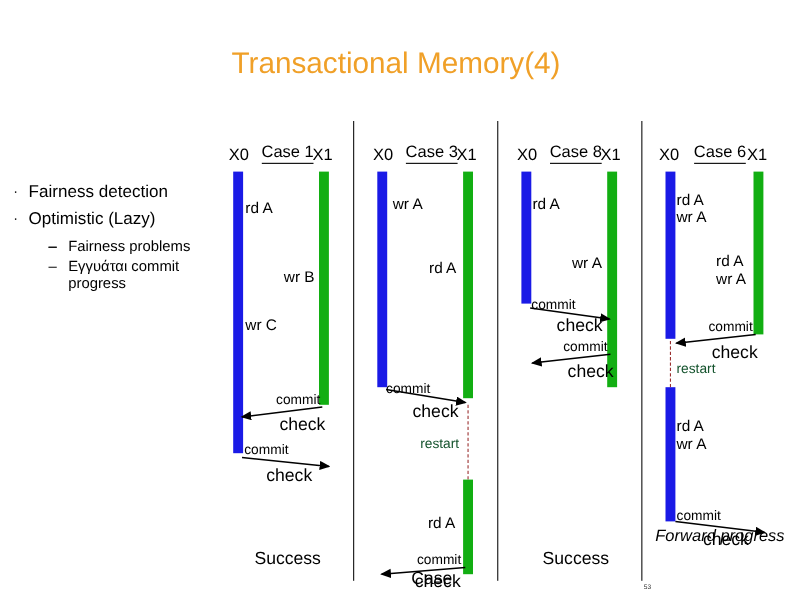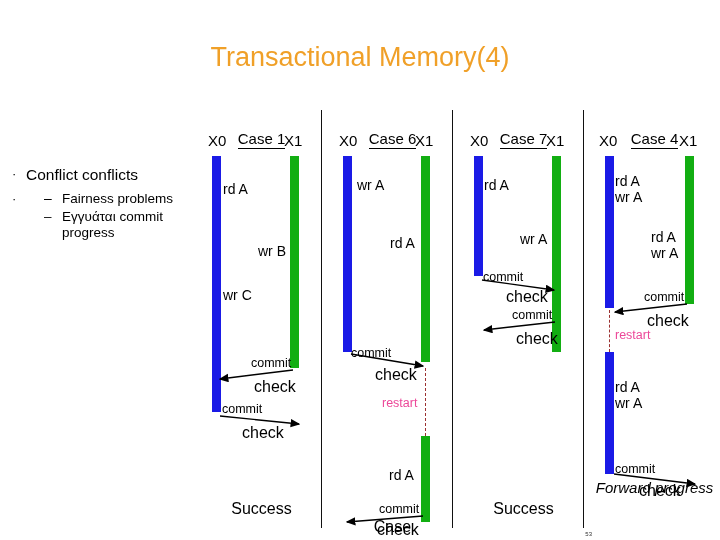--- a/index.html
+++ b/index.html
@@ -95,21 +95,21 @@
     font-size:12.5px;color:#000;
     white-space:nowrap;
   }
   .chk{
     position:absolute;
     font-size:16px;color:#000;
     white-space:nowrap;
   }
   .restart{
     position:absolute;
-    font-size:12.5px;color:#ec4899;
+    font-size:12.5px;color:#14532d;
     white-space:nowrap;
   }
   .rdash{
     position:absolute;width:0;
     border-left:1.6px dashed #9B3030;
   }
   .outcome{
     position:absolute;bottom:6px;left:0;width:131px;
     text-align:center;
     font-size:16px;color:#000;
@@ -126,25 +126,26 @@
 <body>
 
 <div id="slide">
 
   <div id="title">Transactional Memory(4)</div>
 
   <div id="bullets">
 
     <div class="b1">
       <span class="dot">·</span>
-      <span>Conflict conflicts</span>
+      <span>Fairness detection</span>
     </div>
 
     <div class="b1">
       <span class="dot">·</span>
+      <span>Optimistic (Lazy)</span>
     </div>
 
     <div class="b2">
       <span class="dash">–</span>
     </div>
 
     <div class="b2">
       <span class="dash">–</span>
       <span>Fairness problems</span>
     </div>
@@ -189,21 +190,21 @@
       <div class="commit" style="left:26px;top:318px;">commit</div>
       <svg class="arrow" style="left:0;top:0;width:131px;height:440px;">
         <line x1="24" y1="332" x2="103" y2="340" stroke="#000" stroke-width="1.4" marker-end="url(#ah1)"></line>
       </svg>
       <div class="chk" style="left:46px;top:340px;">check</div>
 
       <div class="outcome">Success</div>
     </div>
 
     <div class="case c2">
-      <div class="case-title"><span>Case 6</span></div>
+      <div class="case-title"><span>Case 3</span></div>
 
       <div class="xlabel" style="left:12px;top:48px;">X0</div>
       <div class="xlabel" style="left:88px;top:48px;">X1</div>
 
       <div class="bar blue" style="left:16px;top:72px;height:196px;"></div>
       <div class="bar green" style="left:94px;top:72px;height:206px;"></div>
 
       <div class="op" style="left:30px;top:94px;">wr A</div>
       <div class="op" style="left:63px;top:152px;">rd A</div>
 
@@ -227,21 +228,21 @@
       <div class="commit" style="left:52px;top:418px;">commit</div>
       <svg class="arrow" style="left:0;top:0;width:131px;height:440px;">
         <line x1="96" y1="432" x2="20" y2="438" stroke="#000" stroke-width="1.4" marker-end="url(#ah2)"></line>
       </svg>
       <div class="chk" style="left:50px;top:437px;">check</div>
 
       <div class="outcome" style="bottom:-12px;">Case</div>
     </div>
 
     <div class="case c3">
-      <div class="case-title"><span>Case 7</span></div>
+      <div class="case-title"><span>Case 8</span></div>
 
       <div class="xlabel" style="left:12px;top:48px;">X0</div>
       <div class="xlabel" style="left:88px;top:48px;">X1</div>
 
       <div class="bar blue" style="left:16px;top:72px;height:120px;"></div>
       <div class="bar green" style="left:94px;top:72px;height:196px;"></div>
 
       <div class="op" style="left:26px;top:94px;">rd A</div>
       <div class="op" style="left:62px;top:148px;">wr A</div>
 
@@ -259,21 +260,21 @@
       <div class="commit" style="left:54px;top:224px;">commit</div>
       <svg class="arrow" style="left:0;top:0;width:131px;height:440px;">
         <line x1="97" y1="238" x2="26" y2="246" stroke="#000" stroke-width="1.4" marker-end="url(#ah3)"></line>
       </svg>
       <div class="chk" style="left:58px;top:246px;">check</div>
 
       <div class="outcome">Success</div>
     </div>
 
     <div class="case c4">
-      <div class="case-title"><span>Case 4</span></div>
+      <div class="case-title"><span>Case 6</span></div>
 
       <div class="xlabel" style="left:10px;top:48px;">X0</div>
       <div class="xlabel" style="left:90px;top:48px;">X1</div>
 
       <div class="bar blue" style="left:16px;top:72px;height:152px;"></div>
       <div class="bar green" style="left:96px;top:72px;height:148px;"></div>
 
       <div class="op" style="left:26px;top:90px;">rd A</div>
       <div class="op" style="left:26px;top:106px;">wr A</div>
       <div class="op" style="left:62px;top:146px;">rd A</div>

